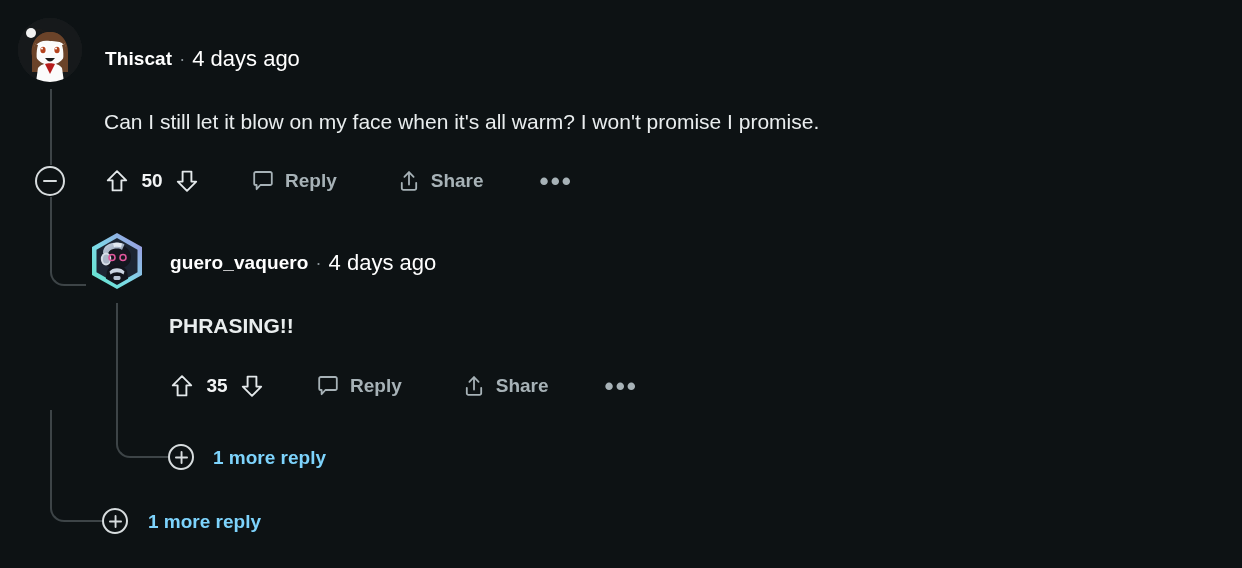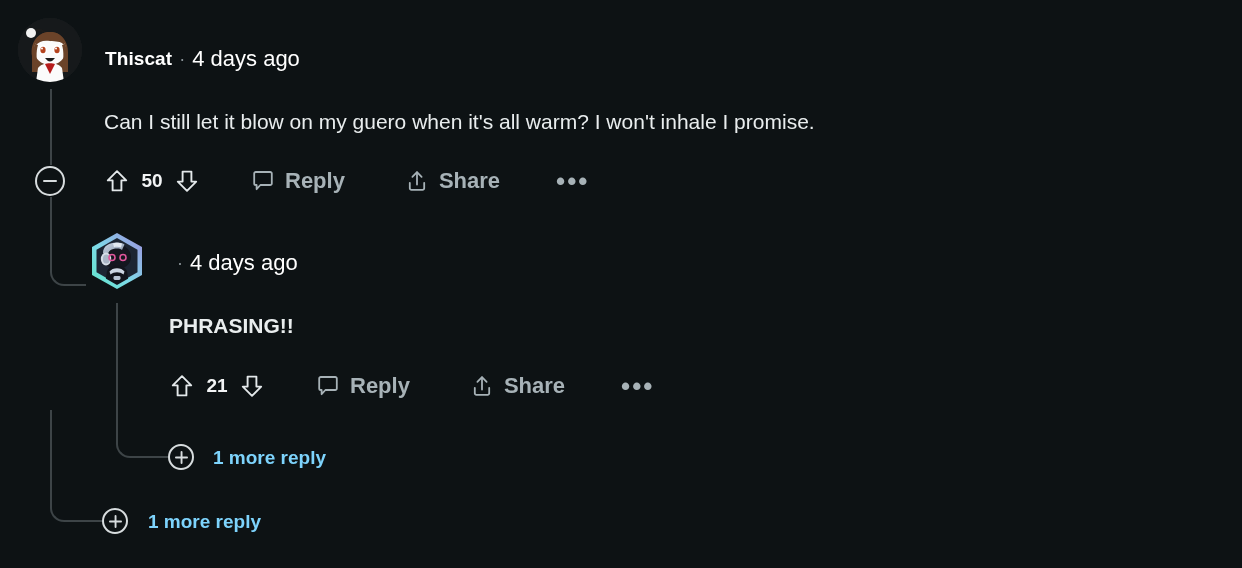--- a/index.html
+++ b/index.html
@@ -76,21 +76,21 @@
     position: absolute;
     display: flex;
     align-items: center;
   }
   .act {
     display: flex;
     align-items: center;
     cursor: pointer;
   }
   .act-label {
-    font-size: 22px;
+    font-size: 19px;
     font-weight: bold;
     color: #a7b2b7;
     margin-left: 10px;
   }
   .votes {
     display: flex;
     align-items: center;
   }
   .vcount {
     font-size: 19px;
@@ -182,21 +182,21 @@
       <path d="M27 46 L32 56 L37 46 C35 45 29 45 27 46 Z" fill="#b51b1b"></path>
     </svg>
   </div>
 
   <div style="position:absolute; left:105px; top:46px; display:flex; align-items:center;">
     <span class="uname">Thiscat</span>
     <span class="dot-sep">·</span>
     <span class="tstamp">4 days ago</span>
   </div>
 
-  <div class="cbody" style="position:absolute; left:104px; top:108px;">Can I still let it blow on my guero when it's all warm? I won't inhale I promise.</div>
+  <div class="cbody" style="position:absolute; left:104px; top:108px;">Can I still let it blow on my face when it's all warm? I won't promise I promise.</div>
 
   <div class="circ-btn circ-collapse" style="left:35px; top:166px;">
     <svg width="14" height="2" viewBox="0 0 14 2">
       <rect width="14" height="2" rx="1" fill="#d7dcde"></rect>
     </svg>
   </div>
 
   <div class="actions" style="left:105px; top:162px; height:38px;">
     <div class="votes">
       <span>
@@ -270,34 +270,35 @@
 
         <path d="M21 40 C23 36.2 27 34.4 31 34.4 C35 34.4 39 36.2 41 40 L43 54 L19 54 Z" fill="#12141c"></path>
 
         <path d="M23.5 40.5 C25 38.4 28 37.2 31 37.2 C34 37.2 37 38.4 38.5 40.5 L37.5 43.5 C35.6 42 33.4 41.2 31 41.2 C28.6 41.2 26.4 42 24.5 43.5 Z" fill="#ccd5e2"></path>
         <rect x="27.5" y="45" width="7" height="4" rx="1.4" fill="#b9c4d4"></rect>
       </g>
     </svg>
   </div>
 
   <div style="position:absolute; left:170px; top:250px; display:flex; align-items:center;">
+    <span class="uname">guero_vaquero</span>
     <span class="dot-sep">·</span>
     <span class="tstamp">4 days ago</span>
   </div>
 
   <div class="cbody" style="position:absolute; left:169px; top:312px;font-weight:bold;">PHRASING!!</div>
 
   <div class="actions" style="left:170px; top:367px; height:38px;">
     <div class="votes">
       <span>
         <svg width="24" height="26" viewBox="0 0 24 26">
           <path d="M12 3.2 L21.2 12.4 L16.4 12.4 L16.4 22.4 L7.6 22.4 L7.6 12.4 L2.8 12.4 Z" fill="none" stroke="#e3e8ea" stroke-width="1.9" stroke-linejoin="round"></path>
         </svg>
       </span>
-      <span class="vcount">21</span>
+      <span class="vcount">35</span>
       <span>
         <svg width="24" height="26" viewBox="0 0 24 26">
           <path d="M12 22.8 L2.8 13.6 L7.6 13.6 L7.6 3.6 L16.4 3.6 L16.4 13.6 L21.2 13.6 Z" fill="none" stroke="#e3e8ea" stroke-width="1.9" stroke-linejoin="round"></path>
         </svg>
       </span>
     </div>
 
     <div class="act" style="margin-left:52px;">
       <span>
         <svg width="24" height="24" viewBox="0 0 24 24">

